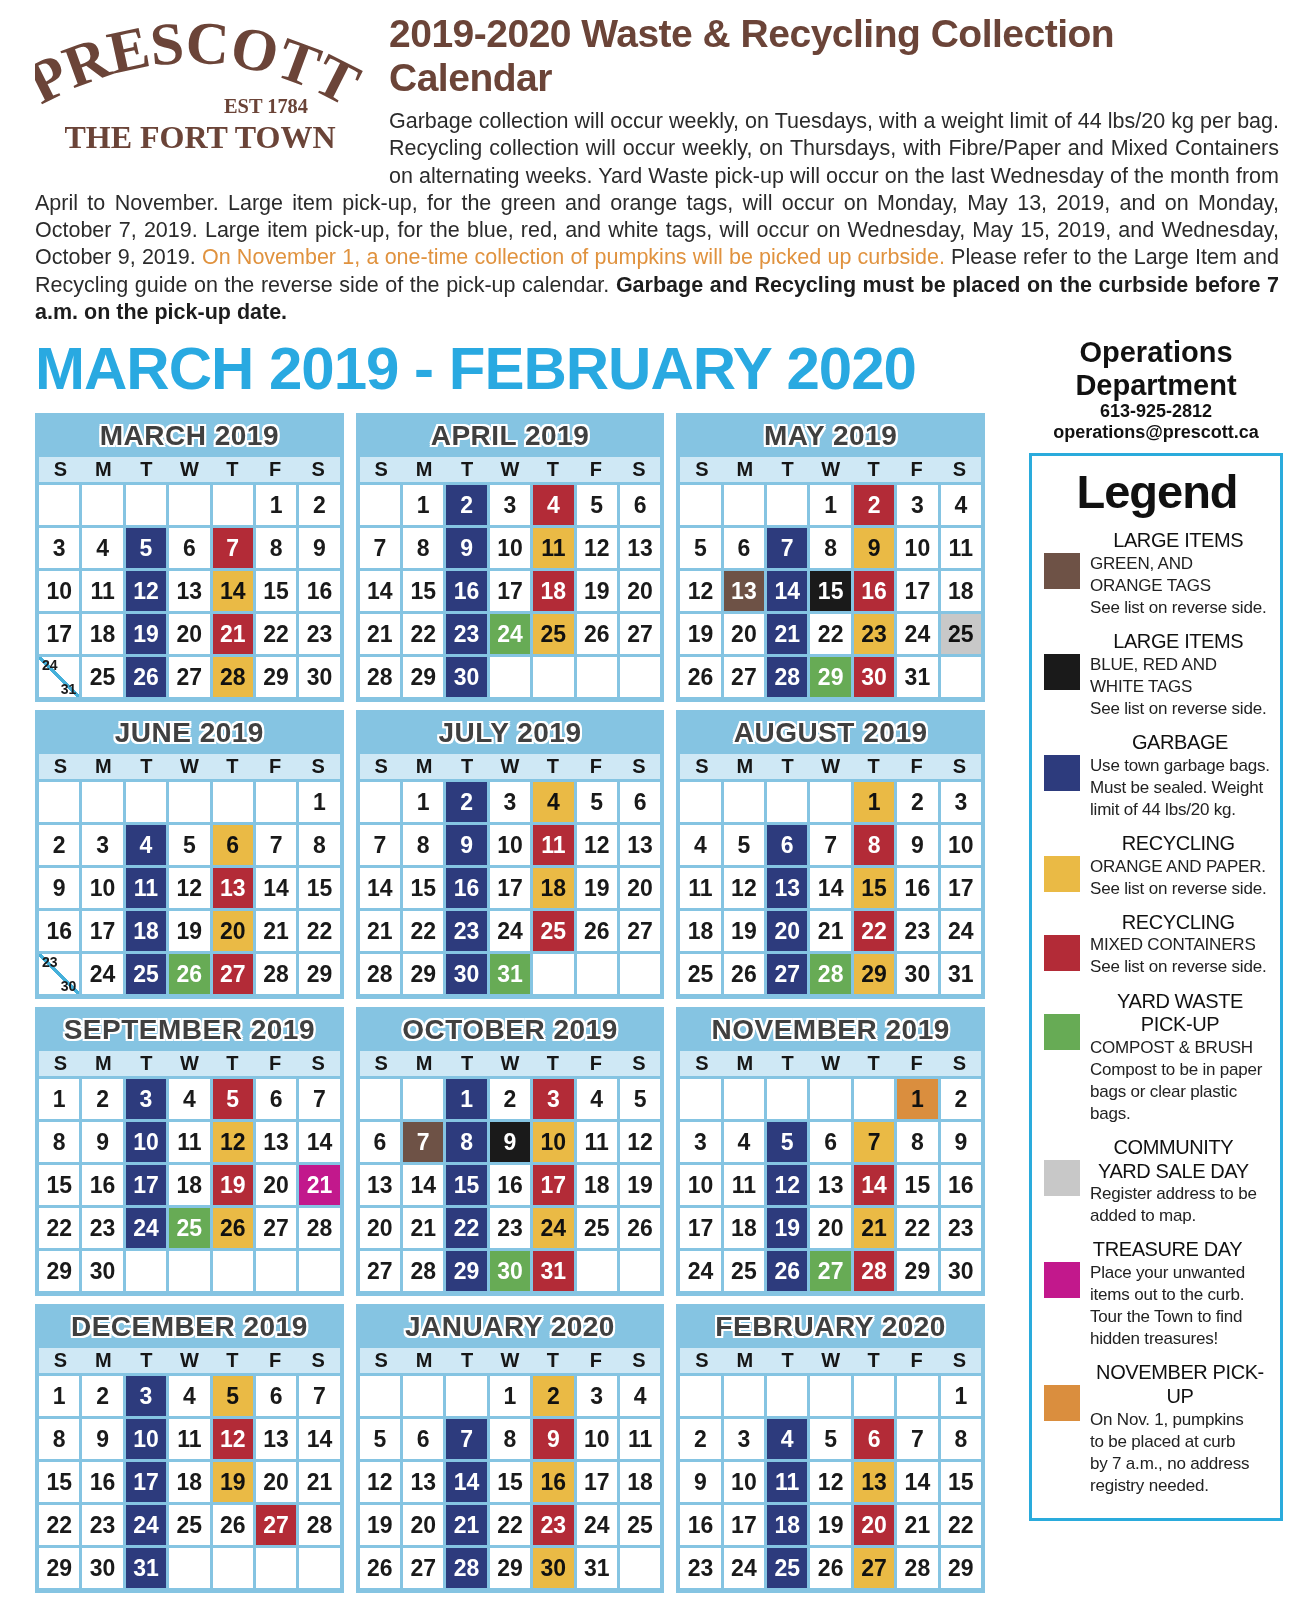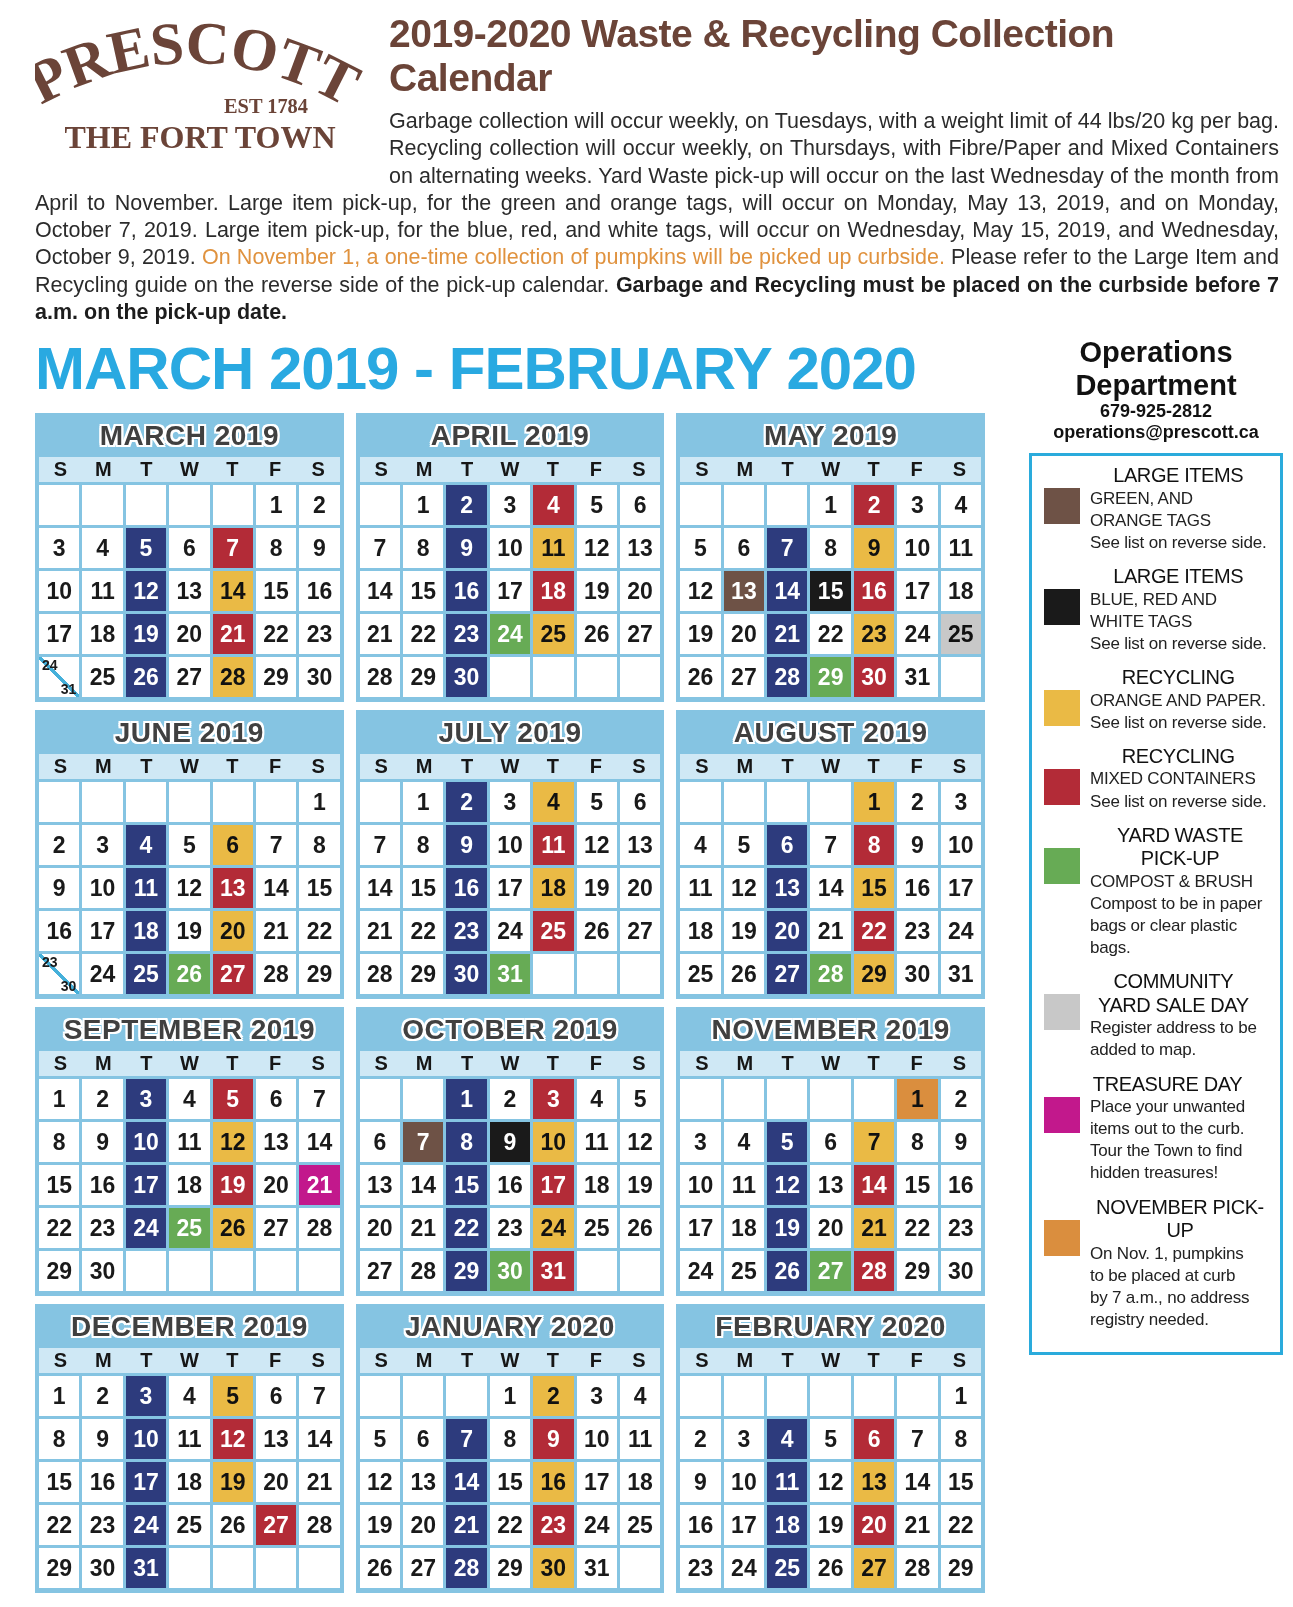--- a/index.html
+++ b/index.html
@@ -668,41 +668,51 @@
               <div class="day">28</div>
               <div class="day">29</div>
             </div>
           </div>
         </div>
     </div>
     <div class="right-col">
       <div class="ops">
         <div class="ops-name">Operations
 Department</div>
-        <div class="ops-phone">679-925-2812</div>
+        <div class="ops-phone">613-925-2812</div>
         <div class="ops-email">operations@prescott.ca</div>
       </div>
       <div class="legend-box">
+        <div class="legend-title">Legend</div>
         <div>
             <div class="litem">
               <div class="swatch" style="background: rgb(110, 82, 70);"></div>
               <div class="ltext">
                 <div class="lhead">LARGE ITEMS</div>
                 <div class="lbody">GREEN, AND
 ORANGE TAGS
 See list on reverse side.</div>
               </div>
             </div>
             <div class="litem">
               <div class="swatch" style="background: rgb(26, 26, 26);"></div>
               <div class="ltext">
                 <div class="lhead">LARGE ITEMS</div>
                 <div class="lbody">BLUE, RED AND
 WHITE TAGS
 See list on reverse side.</div>
+              </div>
+            </div>
+            <div class="litem">
+              <div class="swatch" style="background: rgb(45, 59, 125);"></div>
+              <div class="ltext">
+                <div class="lhead">GARBAGE</div>
+                <div class="lbody">Use town garbage bags.
+Must be sealed. Weight
+limit of 44 lbs/20 kg.</div>
               </div>
             </div>
             <div class="litem">
               <div class="swatch" style="background: rgb(234, 186, 69);"></div>
               <div class="ltext">
                 <div class="lhead">RECYCLING</div>
                 <div class="lbody">ORANGE AND PAPER.
 See list on reverse side.</div>
               </div>
             </div>

